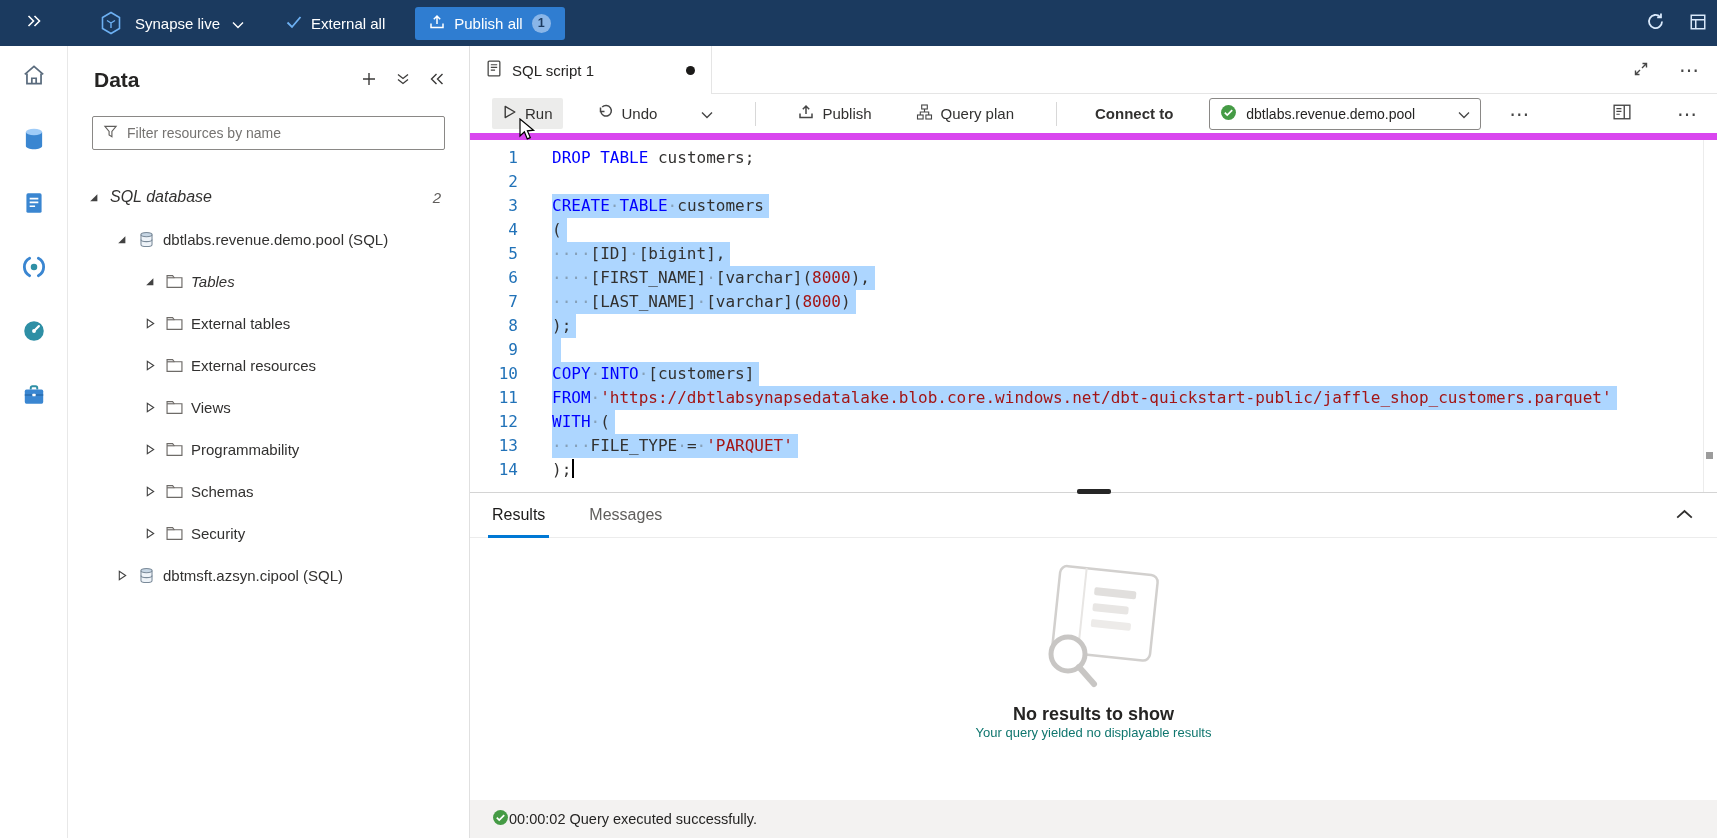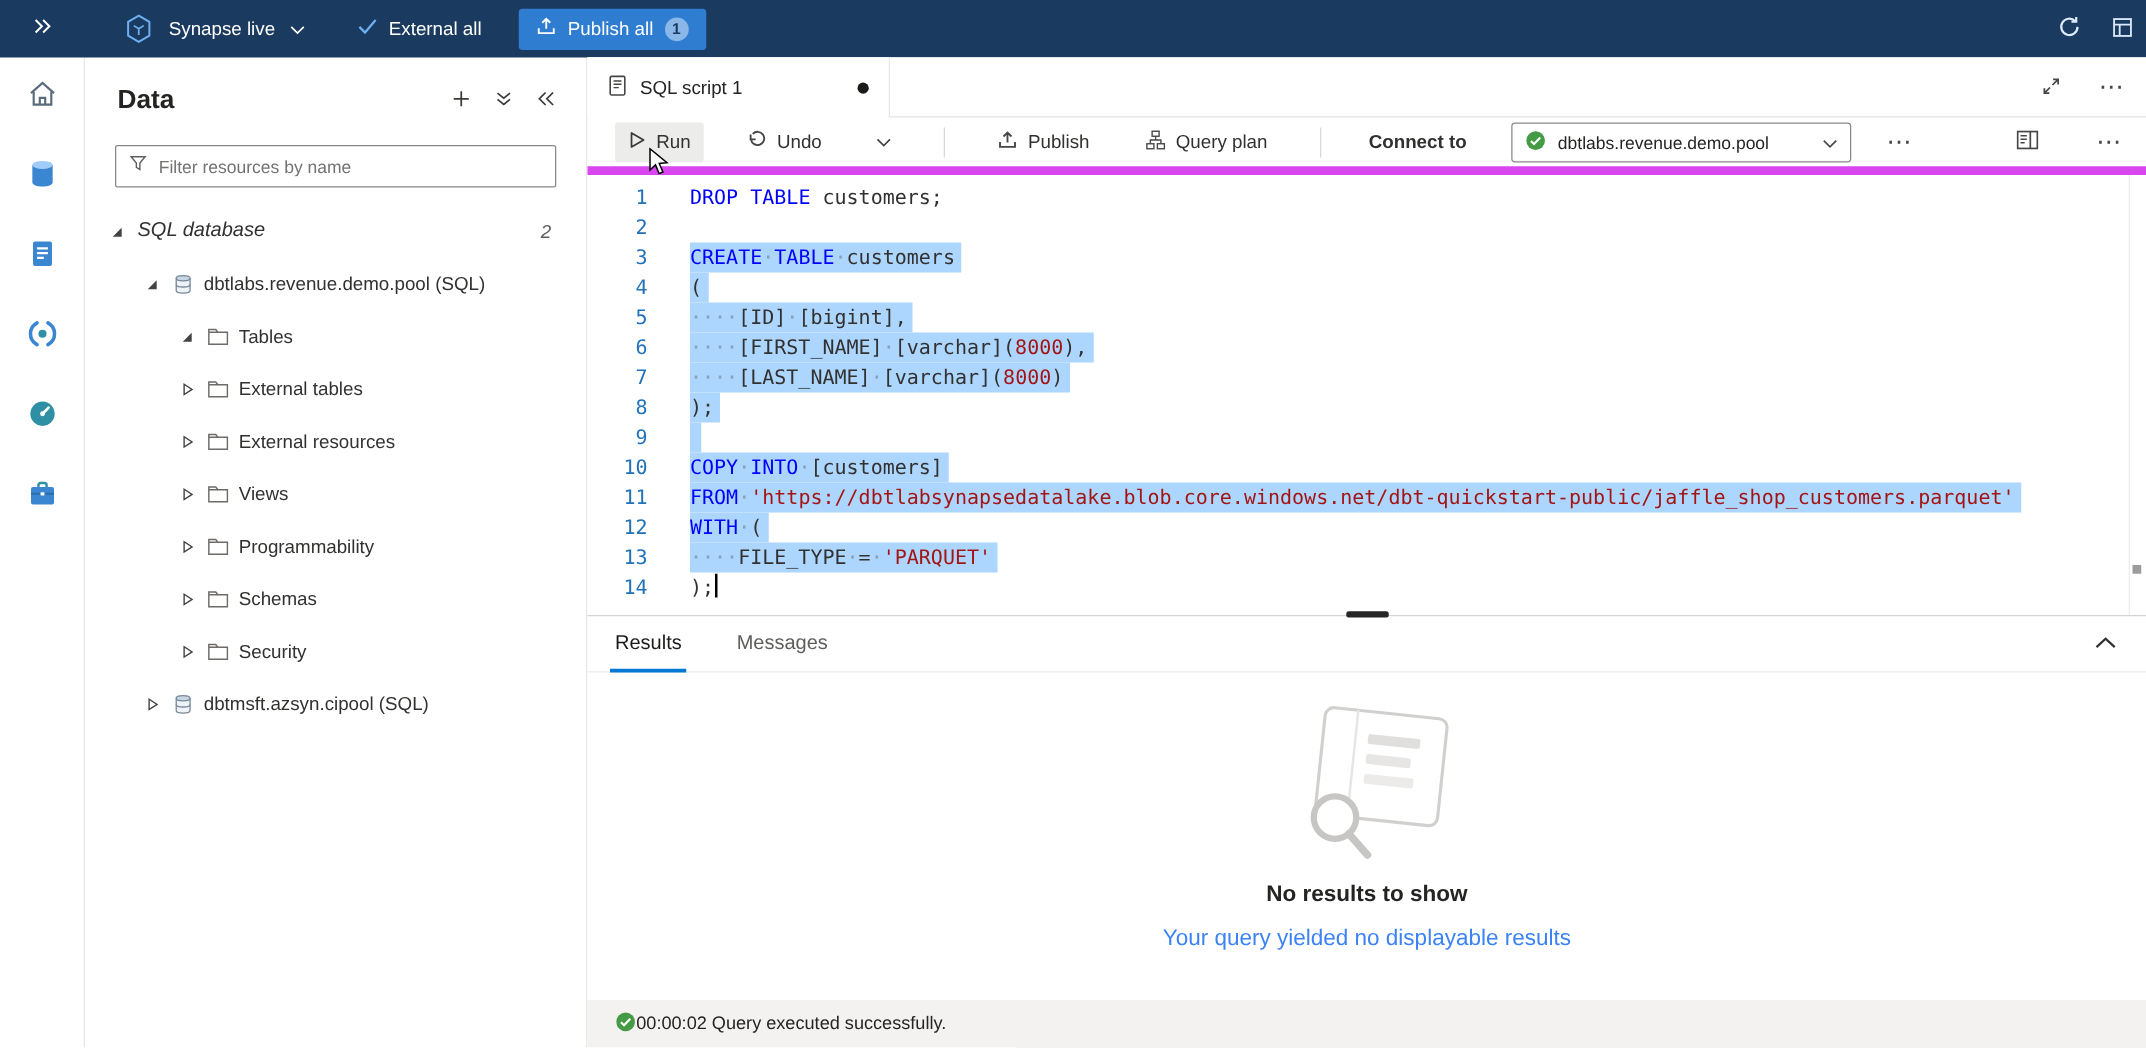--- a/index.html
+++ b/index.html
@@ -25,21 +25,21 @@
 
   
   .data-panel{width:402px;background:#fff;border-right:1px solid #e0e0e0;display:flex;flex-direction:column}
   .dp-header{height:56px;display:flex;align-items:center;padding:12px 24px 0 26px}
   .dp-title{font-size:21px;font-weight:600;color:#252423;flex:1}
   .dp-actions{display:flex;gap:18px;align-items:center}
   .dp-tabs{display:flex;padding:0 24px;border-bottom:1px solid #e5e5e5;height:42px}
   .dp-tab{flex:1;display:flex;align-items:center;justify-content:center;font-size:15px;color:#605e5c;position:relative;cursor:pointer}
   .dp-tab.active{color:#252423}
   .dp-tab.active::after{content:"";position:absolute;left:10px;right:10px;bottom:-1px;height:2px;background:var(--accent)}
-  .dp-filter{margin:14px 24px 4px;height:34px;border:1px solid #8a8886;border-radius:2px;display:flex;align-items:center;padding:0 10px;gap:9px;background:#fff}
+  .dp-filter{margin:14px 24px 16px;height:34px;border:1px solid #8a8886;border-radius:2px;display:flex;align-items:center;padding:0 10px;gap:9px;background:#fff}
   .dp-filter input{border:none;outline:none;flex:1;font-size:14px;font-family:inherit;color:#323130;background:transparent}
   .dp-filter input::placeholder{color:#757371}
   .tree{margin-top:10px;flex:1;overflow:hidden}
   .tree-row{height:42px;display:flex;align-items:center;font-size:15px;color:#323130;cursor:pointer;white-space:nowrap}
   .tree-row.lvl0 .tree-label{font-size:16px}
   .twistie{width:14px;flex:0 0 14px;display:flex;margin-right:8px}
   .tree-icon{margin-right:8px;display:flex}
   .tree-count{margin-left:auto;margin-right:28px;color:#605e5c;font-size:15px}
 
   
@@ -78,21 +78,21 @@
 
   
   .results-tabs{height:46px;display:flex;align-items:center;padding-left:22px;gap:44px;border-top:1px solid #d4d4d4;border-bottom:1px solid #ececec;position:relative}
   .drag-handle{position:absolute;top:-4px;left:calc(50% - 17px);width:34px;height:5px;background:#262626;border-radius:2px;z-index:2;cursor:row-resize}
   .res-tab{font-size:16px;color:#605e5c;height:100%;display:flex;align-items:center;position:relative;cursor:pointer}
   .res-tab.active{color:#1b1a19}
   .res-tab.active::after{content:"";position:absolute;bottom:-1px;left:-4px;right:-4px;height:3px;background:var(--accent)}
   .collapse-results{position:absolute;right:24px;top:50%;transform:translateY(-50%)}
   .results-body{flex:1;display:flex;flex-direction:column;align-items:center;padding-top:24px;background:#fff}
   .empty-title{font-size:18px;font-weight:700;color:#252423;}
-  .empty-subtitle{font-size:18px;color:#3b82f6;margin-top:14px}
+  .empty-subtitle{font-size:13px;color:#0f766e;}
   .status-bar{height:38px;background:#f3f2f1;display:flex;align-items:center;gap:0;padding:0 22px;font-size:14.5px;color:#252423}
 
   .mouse-cursor{position:absolute;left:517px;top:118px;z-index:60;pointer-events:none}
 </style>
 </head>
 <body>
 
 <div class="app">
 
   <div class="topbar">
@@ -254,21 +254,21 @@
             </span>
             <span class="tree-icon">
               <svg width="17" height="17" viewBox="0 0 16 16">
                 <path d="M2.8 3.4v9.2c0 1.1 2.3 2 5.2 2s5.2-.9 5.2-2V3.4" fill="#eef3f8" stroke="#7a8a99" stroke-width="1"></path>
                 <path d="M2.8 8c0 1.1 2.3 2 5.2 2s5.2-.9 5.2-2" fill="none" stroke="#7a8a99" stroke-width="1"></path>
                 <ellipse cx="8" cy="3.4" rx="5.2" ry="2" fill="#c7d6e4" stroke="#7a8a99" stroke-width="1"></ellipse>
               </svg>
             </span>
             <span class="tree-label">dbtlabs.revenue.demo.pool (SQL)</span>
           </div>
-          <div class="tree-row lvl2" style="padding-left: 76px;">
+          <div class="tree-row lvl2" style="padding-left: 76px; font-style: italic;">
             <span class="twistie">
               <svg width="11" height="11" viewBox="0 0 10 10">
                 <path d="M8.5 2v6.5H2z" fill="#424242"></path>
               </svg>
             </span>
             <span class="tree-icon">
               <svg width="17" height="15" viewBox="0 0 16 14">
                 <path d="M1 1.5h5.2l1.6 2H15v9H1z" fill="#fff" stroke="#6e6b68" stroke-width="1.1"></path>
                 <path d="M1 3.5h6.8" stroke="#6e6b68" stroke-width="1.1"></path>
               </svg>

